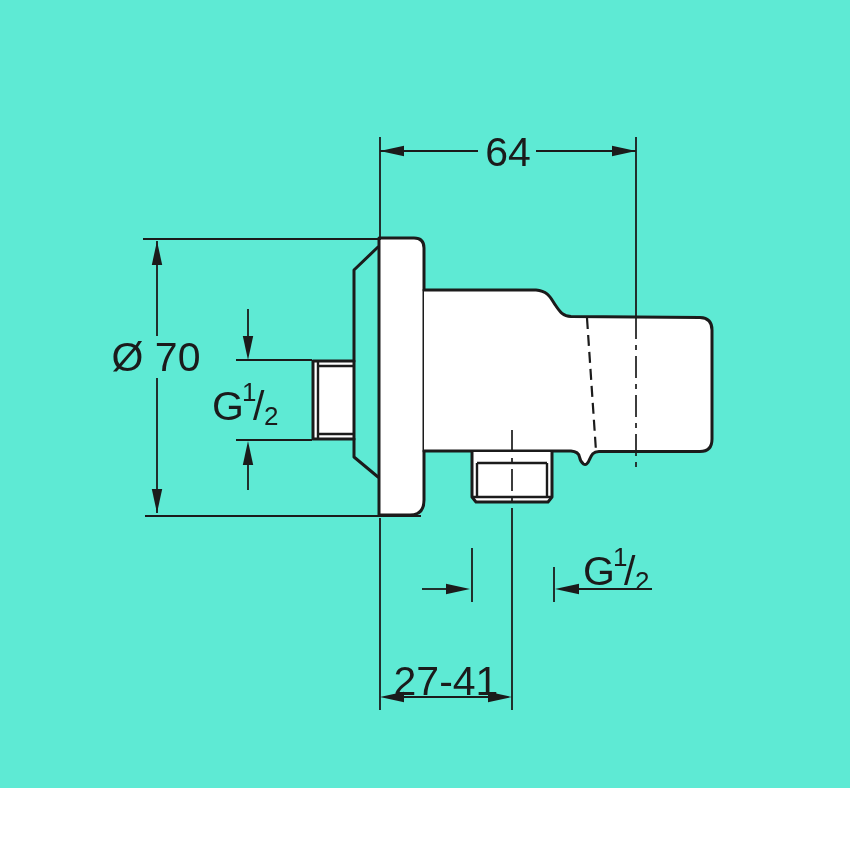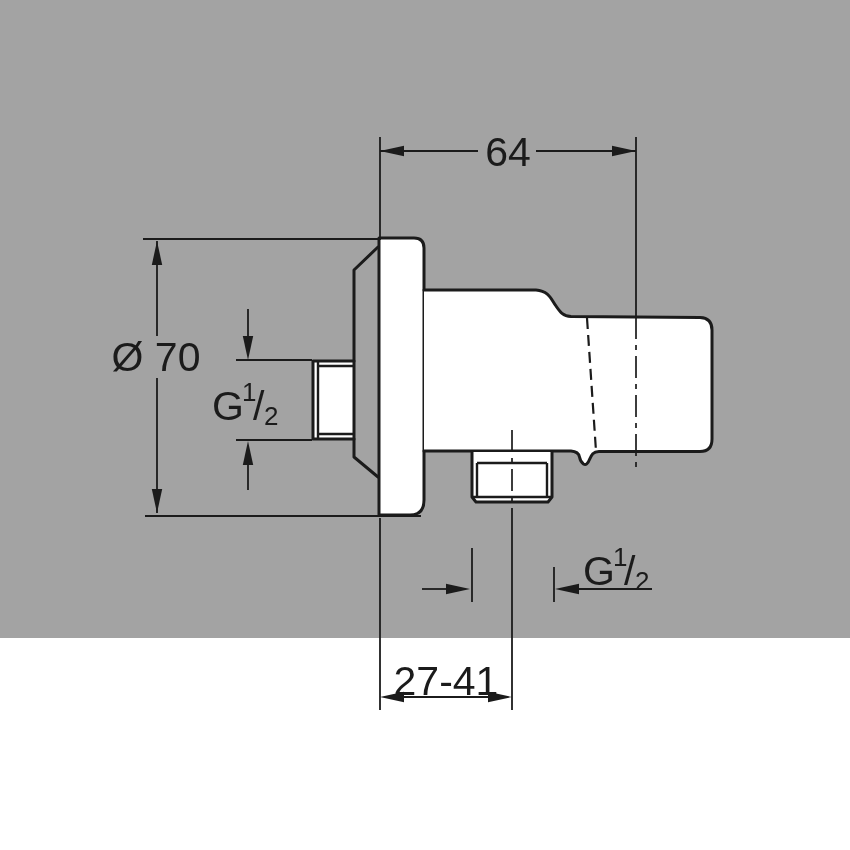--- a/index.html
+++ b/index.html
@@ -5,23 +5,23 @@
   html, body {
     margin: 0;
     padding: 0;
     background: #ffffff;
     width: 850px;
     height: 850px;
     font-family: "Liberation Sans", "DejaVu Sans", sans-serif;
   }
   .canvas-wrap {
     width: 850px;
-    height: 638px;
+    height: 788px;
     position: relative;
-    background: #a3a3a3;
+    background: #5eead4;
   }
   svg { display: block; }
   .obj  { fill: none; stroke-width: 3;   stroke-linecap: round; stroke-linejoin: round; }
   .objf { fill: #ffffff; stroke-width: 3; stroke-linecap: round; stroke-linejoin: round; }
   .thin { fill: none; stroke-width: 1.8; stroke-linecap: butt; }
   .mid  { fill: none; stroke-width: 2.4; stroke-linecap: butt; }
   .hidden-line { fill: none; stroke-width: 2.2; stroke-dasharray: 11 6; }
   .center-line { fill: none; stroke-width: 1.7; stroke-dasharray: 22 6 5 6; }
   .arrow { stroke: none; }
   .dim-text {

